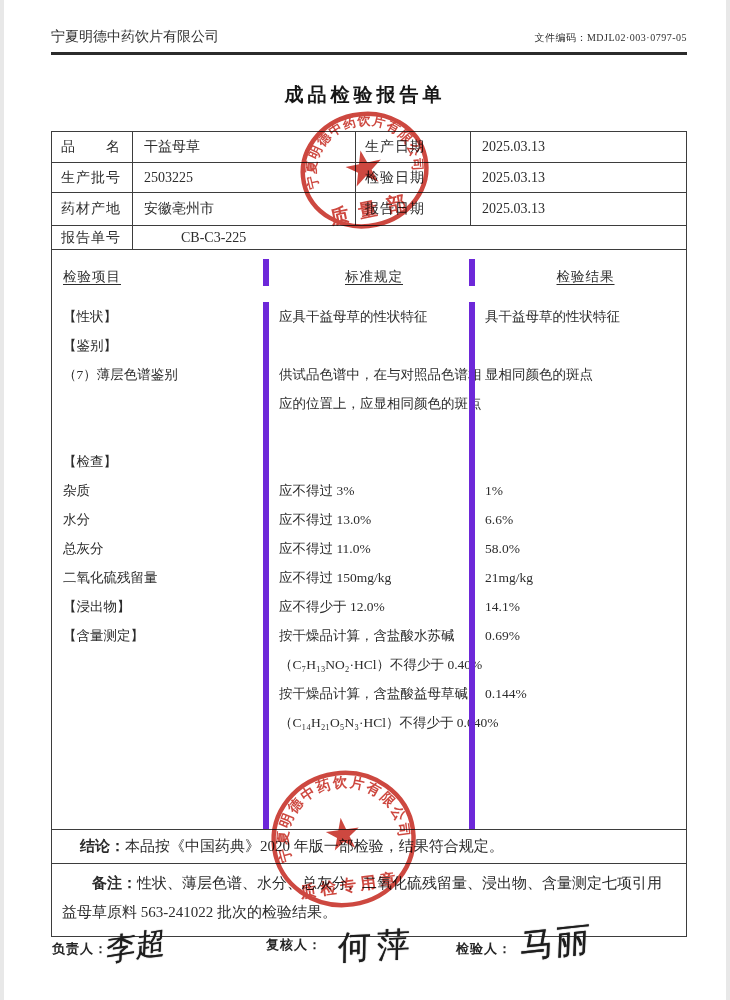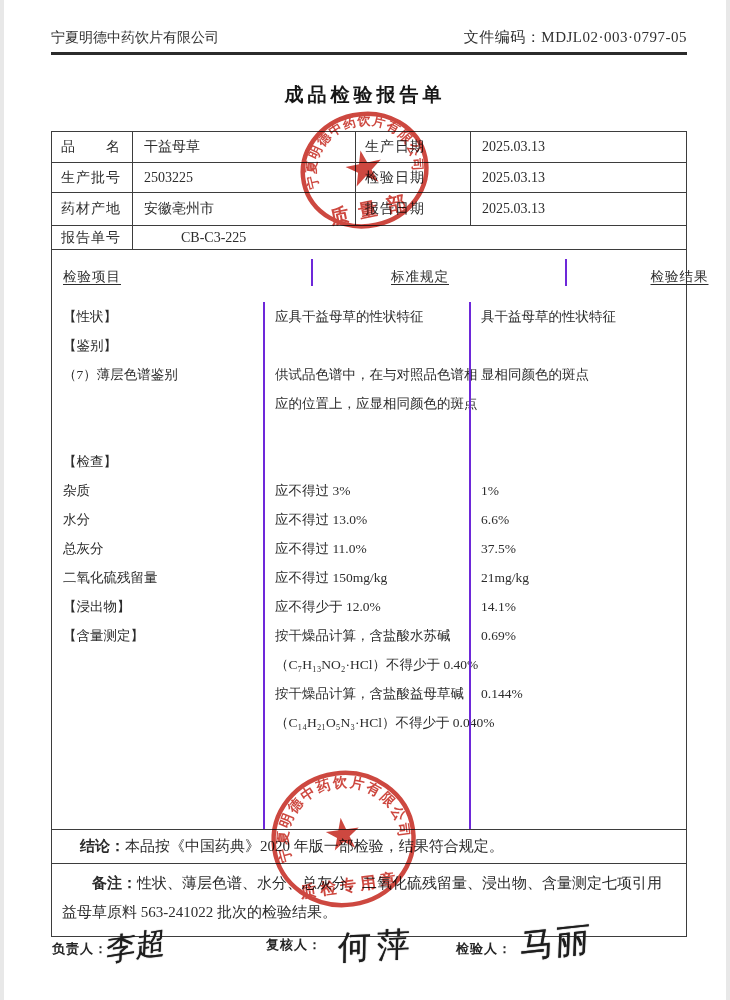--- a/index.html
+++ b/index.html
@@ -9,21 +9,21 @@
     position:relative; width:722px; height:1000px; margin:0 auto;
     background:#fff; color:#2c2c2c; overflow:hidden;
   }
 
   
   .pg-header {
     position:absolute; left:47px; top:28px; width:636px;
     display:flex; justify-content:space-between; align-items:baseline;
     font-size:14px; color:#303030;
   }
-  .doc-code { font-size:15px; letter-spacing:.5px; }
+  .doc-code { font-size:10px; letter-spacing:.5px; }
   .header-rule { position:absolute; left:47px; top:52px; width:636px; height:3px; background:#2b2b2b; }
 
   .report-title {
     position:absolute; left:0; top:82px; width:100%;
     text-align:center; font-size:19px; font-weight:bold; letter-spacing:4px; color:#161616;
   }
 
   
   .info-table {
     position:absolute; left:47px; top:131px; width:636px;
@@ -39,22 +39,22 @@
   .info-table .lbl { padding-left:9px; letter-spacing:1px; }
   .info-table .span3 { grid-column:2 / 5;padding-left:48px; }
 
   
   .main-table {
     position:absolute; left:47px; top:249px; width:636px;
     border:1px solid #3d3d3d; font-size:13.5px;
   }
   .cols { display:grid; grid-template-columns:211px 206px 217px; }
   .cols .c { padding-left:11px; }
-  .cols .c + .c { border-left:2px solid #6d28d9; padding-left:10px; }
-  .thead { height:52px; align-items:start; padding-top:9px;gap:48px; }
+  .cols .c + .c { border-left:6px solid #6d28d9; padding-left:10px; }
+  .thead { height:52px; align-items:start; padding-top:9px; }
   .thead .c { padding-top:9px; }
   .thead .hc { text-align:center; }
   .thead span { text-decoration:underline; text-underline-offset:3px; letter-spacing:1px; }
   .tbody-row { height:29px; }
   .tbody-row .c { display:flex; align-items:center; height:29px; overflow:visible; white-space:nowrap; }
   .filler { height:92px; }
   .filler .c { height:92px; }
   .conclusion-row {
     border-top:1px solid #3d3d3d; min-height:34px; font-size:15px;
     display:flex; align-items:center; padding-left:28px;
@@ -157,21 +157,21 @@
       <div class="c">1%</div>
     </div>
     <div class="cols tbody-row">
       <div class="c">水分</div>
       <div class="c">应不得过 13.0%</div>
       <div class="c">6.6%</div>
     </div>
     <div class="cols tbody-row">
       <div class="c">总灰分</div>
       <div class="c">应不得过 11.0%</div>
-      <div class="c">37.5%</div>
+      <div class="c">58.0%</div>
     </div>
     <div class="cols tbody-row">
       <div class="c">二氧化硫残留量</div>
       <div class="c">应不得过 150mg/kg</div>
       <div class="c">21mg/kg</div>
     </div>
     <div class="cols tbody-row">
       <div class="c">【浸出物】</div>
       <div class="c">应不得少于 12.0%</div>
       <div class="c">14.1%</div>

